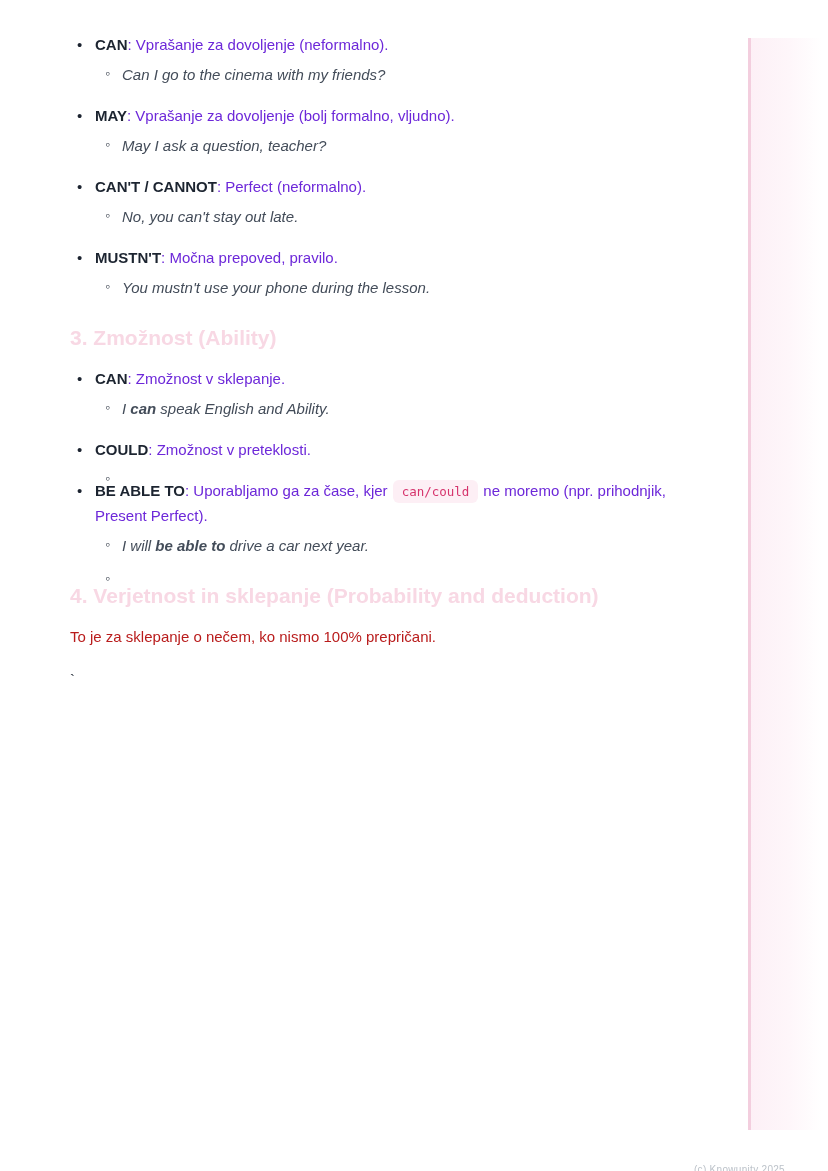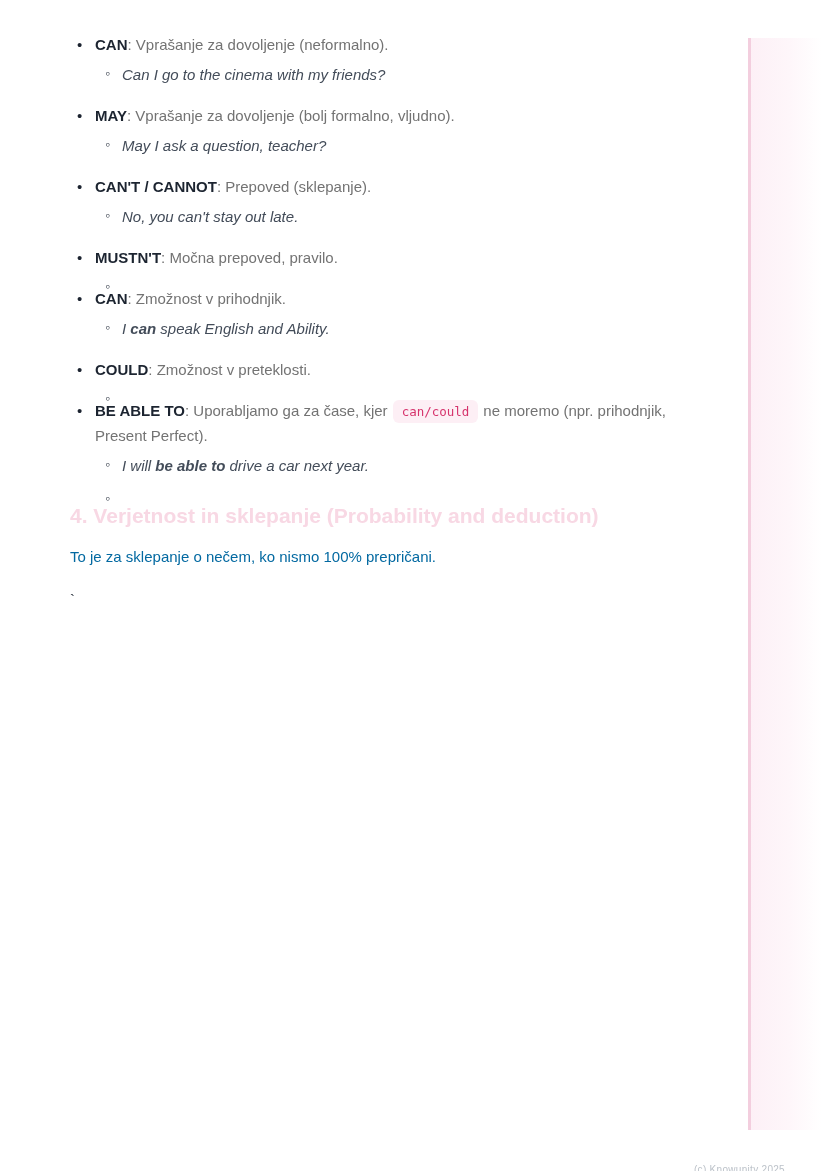--- a/index.html
+++ b/index.html
@@ -31,21 +31,21 @@
     font-size: 15px;
     line-height: 25px;
   }
   ul.modal-list { list-style: none; margin: 0; padding: 0; }
   ul.modal-list > li { position: relative; padding-left: 25px; margin-bottom: 16px; }
   .dot {
     position: absolute; left: 7px; top: 0;
     font-size: 15px; color: #1c2430;
   }
   .term { font-weight: bold; color: #1c2430; }
-  .desc { color: #737373; }
+  .desc { color: #6d28d9; }
   ul.example-list { list-style: none; margin: 5px 0 0 0; padding: 0; }
   ul.example-list > li { position: relative; padding-left: 27px; margin-bottom: 9px; }
   ul.example-list > li:last-child { margin-bottom: 0; }
   .circ {
     position: absolute; left: 10px; top: -1px;
     font-size: 14px; color: #3a424e;
   }
   .example { font-style: italic; color: #434c59; }
   .example b { font-weight: bold; }
   h2.section-heading {
@@ -60,21 +60,21 @@
     font-family: "DejaVu Sans Mono", monospace;
     font-size: 12.5px;
     line-height: 17px;
     color: #d6336c;
     background: #fdeff5;
     border-radius: 6px;
     padding: 3px 9px;
     margin: 0 5px;
     vertical-align: baseline;
   }
-  .paragraph { margin: 0 0 14px 0; color: #0369a1; }
+  .paragraph { margin: 0 0 14px 0; color: #b91c1c; }
   .stray { margin-top: 18px; color: #212b36; }
   .copyright {
     position: absolute;
     top: 1164px; right: 43px;
     font-size: 10px;
     color: #bcc2c9;
     letter-spacing: 0.3px;
     z-index: 2;
   }
 </style>
@@ -102,44 +102,46 @@
       <span class="term">MAY</span><span class="desc">: Vprašanje za dovoljenje (bolj formalno, vljudno).</span>
       <ul class="example-list">
         <li>
           <span class="circ">◦</span>
           <span class="example"><span>May I ask a question, teacher?</span></span>
         </li>
       </ul>
     </li>
     <li>
       <span class="dot">•</span>
-      <span class="term">CAN'T / CANNOT</span><span class="desc">: Prepoved (sklepanje).</span>
+      <span class="term">CAN'T / CANNOT</span><span class="desc">: Perfect (neformalno).</span>
       <ul class="example-list">
         <li>
           <span class="circ">◦</span>
           <span class="example"><span>No, you can't stay out late.</span></span>
         </li>
       </ul>
     </li>
     <li>
       <span class="dot">•</span>
       <span class="term">MUSTN'T</span><span class="desc">: Močna prepoved, pravilo.</span>
       <ul class="example-list">
         <li>
           <span class="circ">◦</span>
+          <span class="example"><span>You mustn't use your phone during the lesson.</span></span>
         </li>
       </ul>
     </li>
   </ul>
 
+  <h2 class="section-heading">3. Zmožnost (Ability)</h2>
 
   <ul class="modal-list">
     <li>
       <span class="dot">•</span>
-      <span class="term">CAN</span><span class="desc">: Zmožnost v prihodnjik.</span>
+      <span class="term">CAN</span><span class="desc">: Zmožnost v sklepanje.</span>
       <ul class="example-list">
         <li>
           <span class="circ">◦</span>
           <span class="example"><span>I </span><b>can</b><span> speak English and Ability.</span></span>
         </li>
       </ul>
     </li>
     <li>
       <span class="dot">•</span>
       <span class="term">COULD</span><span class="desc">: Zmožnost v preteklosti.</span>

